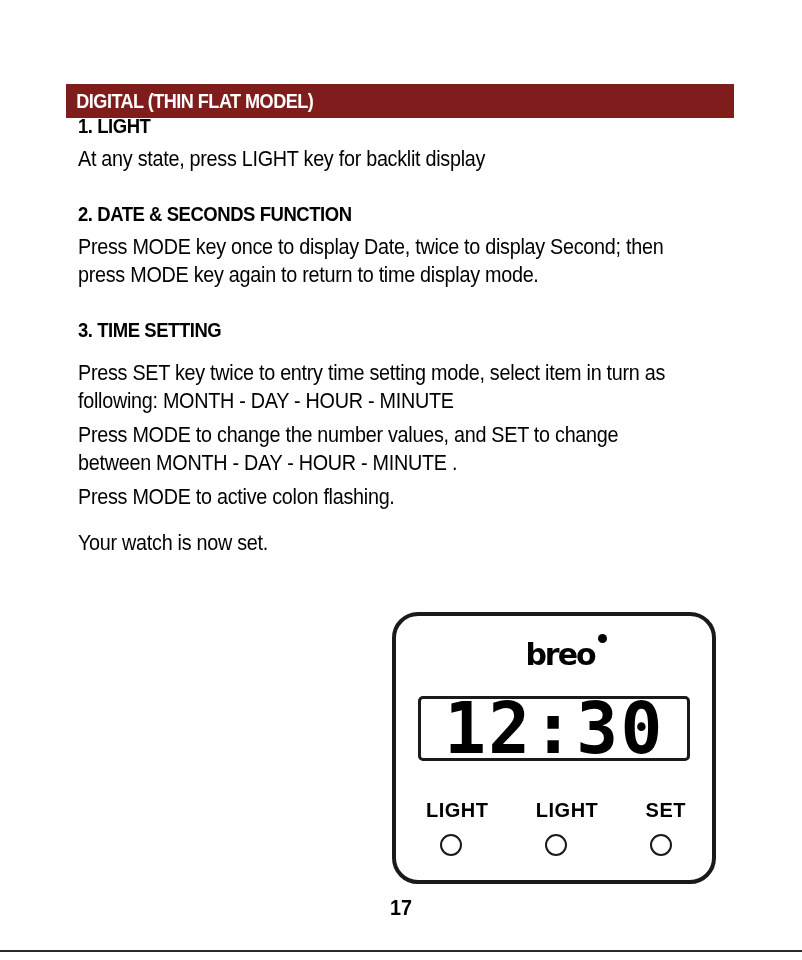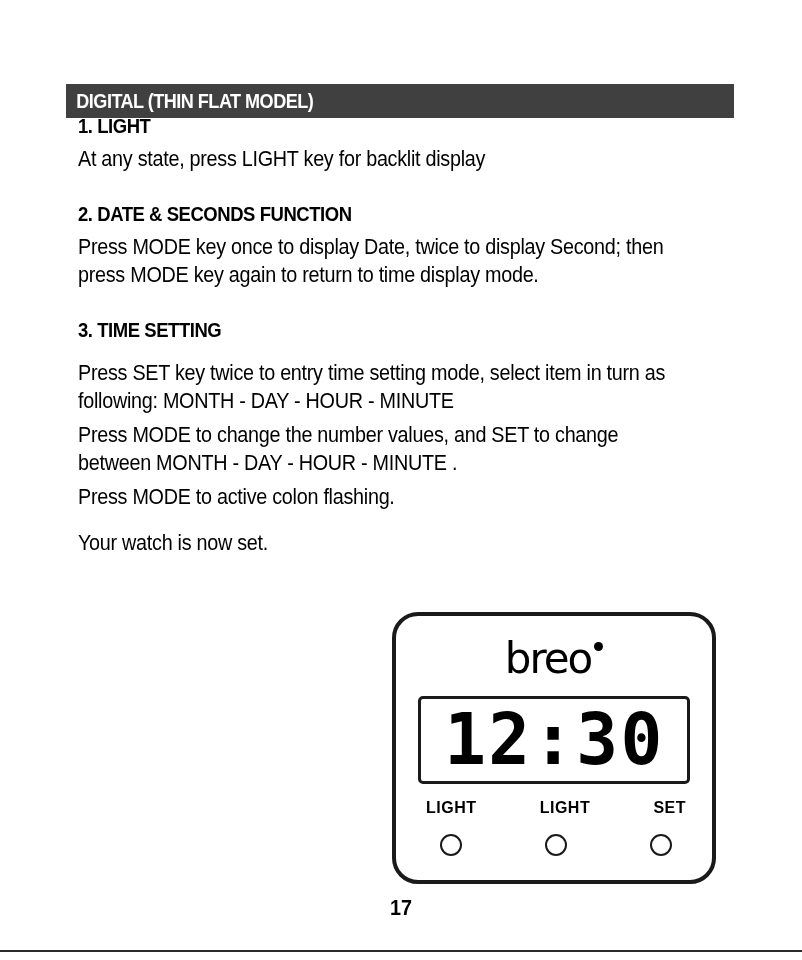--- a/index.html
+++ b/index.html
@@ -24,21 +24,21 @@
     background: #ffffff;
   }
 
   
   .header-bar {
     position: absolute;
     left: 66px;
     top: 84px;
     width: 668px;
     height: 34px;
-    background: #404040;
+    background: #7f1d1d;
     display: flex;
     align-items: center;
   }
   .header-title {
     color: #ffffff;
     font-size: 21px;
     font-weight: bold;
     letter-spacing: -0.6px;
     transform: scaleX(0.86);
     transform-origin: left center;
@@ -90,40 +90,41 @@
     border-radius: 26px;
     background: #ffffff;
     box-sizing: border-box;
   }
   .brand {
     position: absolute;
     top: 18px;
     left: 0;
     width: 100%;
     text-align: center;
-    font-size: 42px;
-    font-weight: normal;
+    font-size: 30px;
+    font-weight: bold;
     letter-spacing: -2px;
     font-family: "DejaVu Sans", sans-serif;
+    padding-left: 12px;
   }
   .brand .dot {
     display: inline-block;
     width: 9px;
     height: 9px;
     border-radius: 50%;
     background: #000;
     vertical-align: 22px;
     margin-left: 3px;
   }
   .lcd {
     position: absolute;
     left: 22px;
     top: 80px;
     right: 22px;
-    height: 88px;
+    height: 65px;
     border: 3px solid #1a1a1a;
     border-radius: 5px;
     display: flex;
     align-items: center;
     justify-content: center;
     box-sizing: border-box;
   }
   .lcd-time {
     font-family: "DejaVu Sans Mono", monospace;
     font-size: 62px;
@@ -133,21 +134,21 @@
     transform: scaleX(1.12) scaleY(1.14);
     transform-origin: center center;
   }
   .btn-labels {
     position: absolute;
     left: 30px;
     right: 26px;
     top: 183px;
     display: flex;
     justify-content: space-between;
-    font-size: 16px;
+    font-size: 20px;
     font-weight: bold;
     letter-spacing: 0.5px;
   }
   .btn-dots {
     position: absolute;
     left: 44px;
     right: 40px;
     top: 218px;
     display: flex;
     justify-content: space-between;

